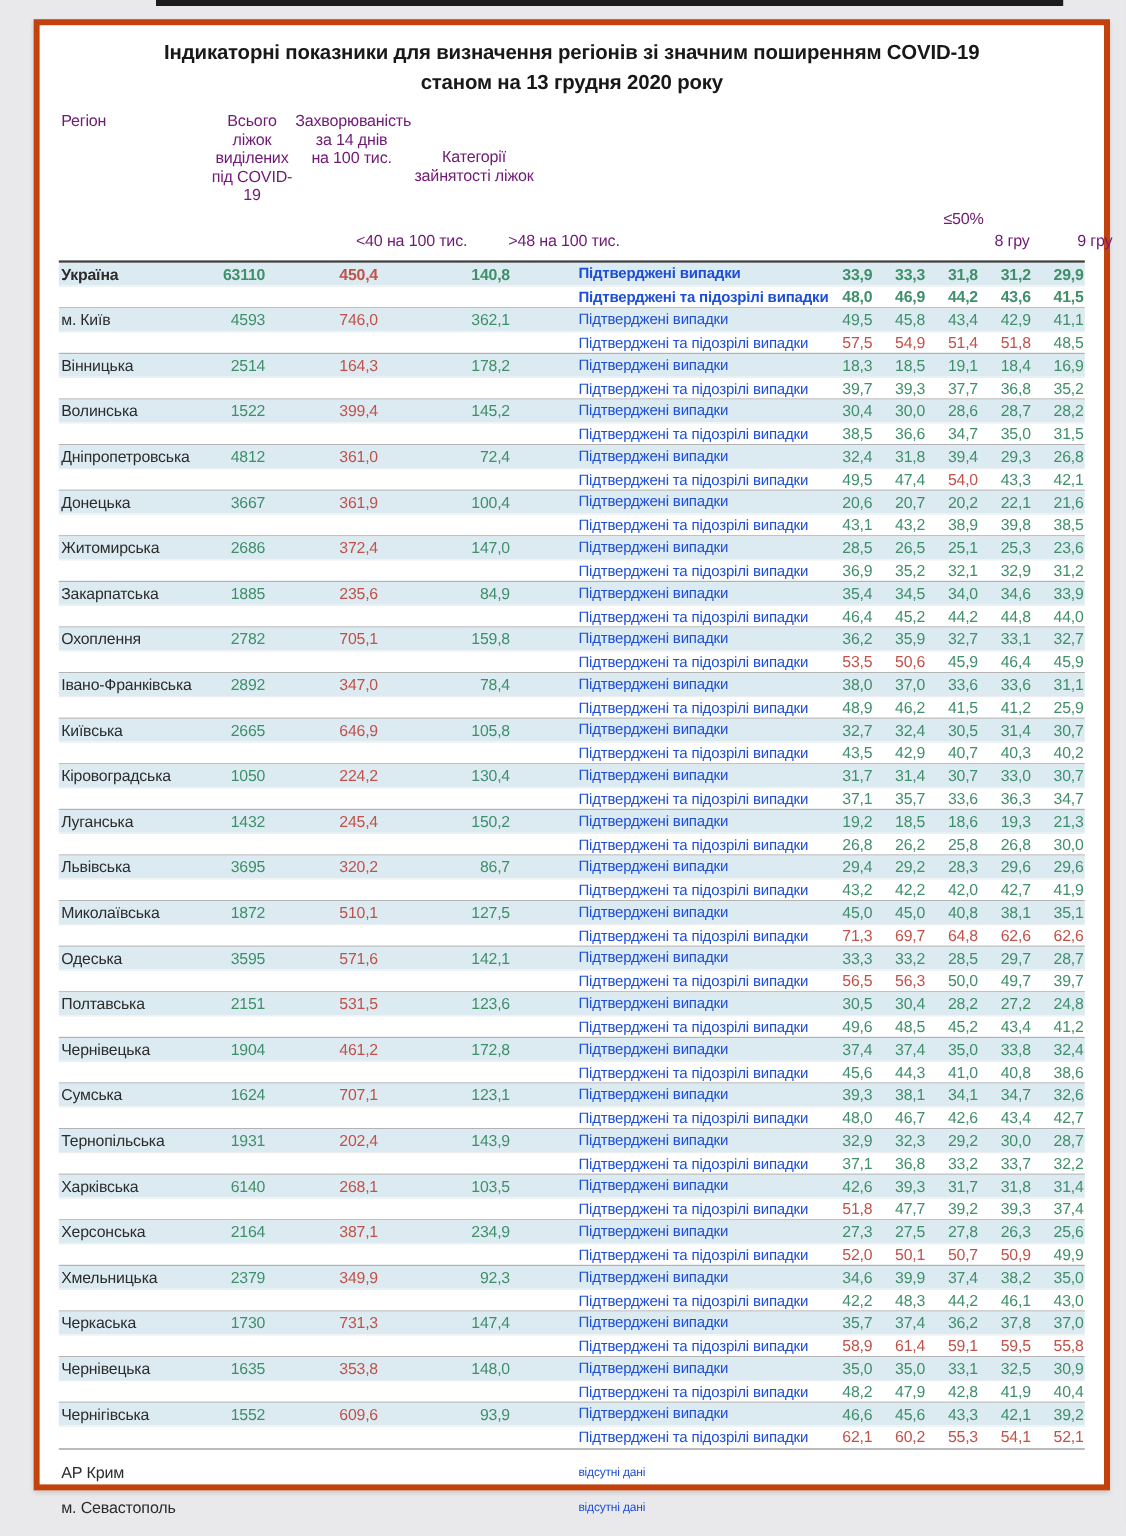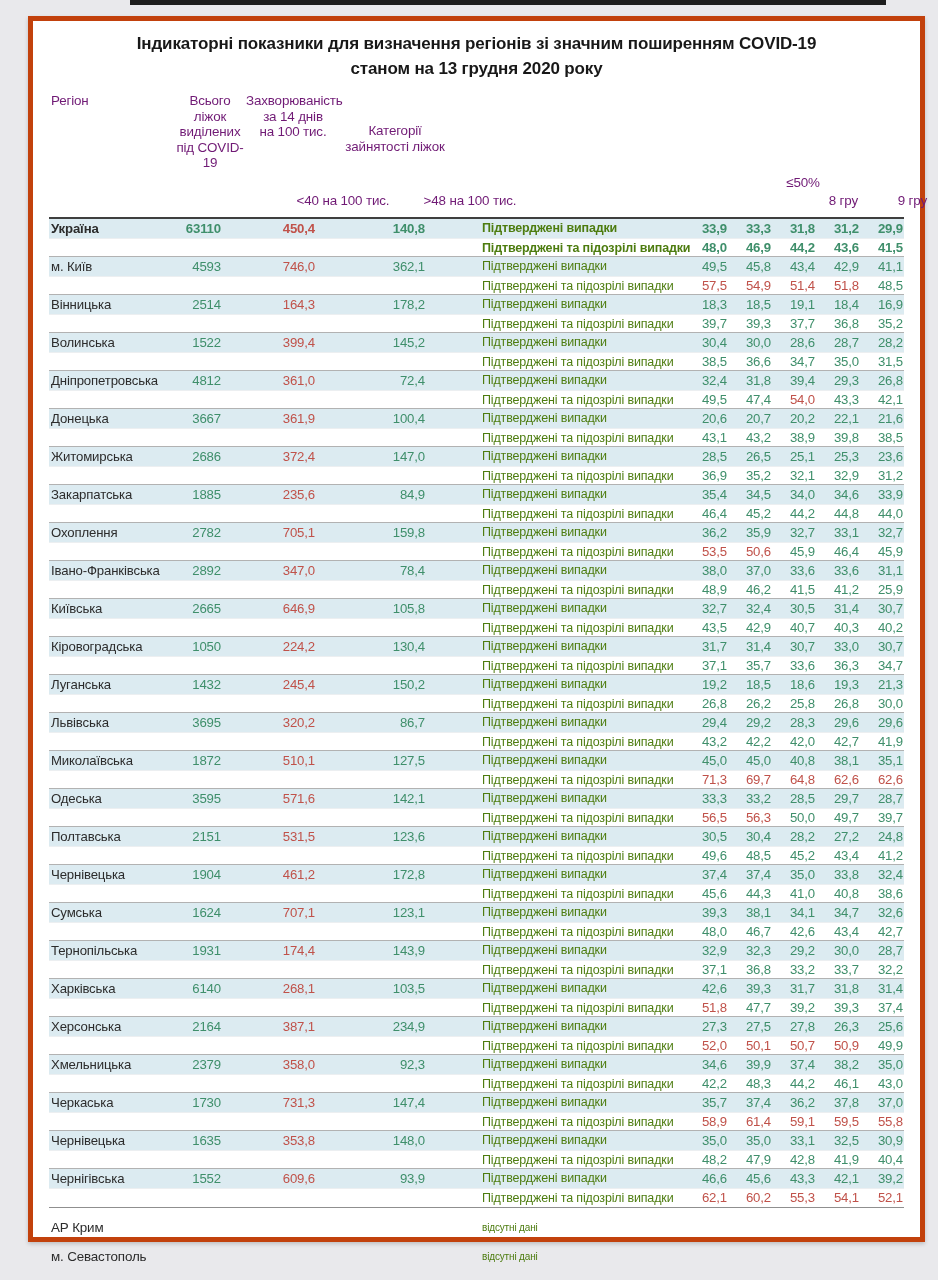--- a/index.html
+++ b/index.html
@@ -38,21 +38,21 @@
 
   .tbody { border-top:2px solid #3f3f3f; margin-top:3px; }
   .block { border-top:1px solid #b2b2b2; }
   .block:first-child { border-top:none; }
   .trow { display:grid; grid-template-columns:var(--cols); font-size:13.2px; color:#2c2c2c; }
   .r1 { height:19px; line-height:19px; background:var(--rowblue); }
   .r2 { height:18px; line-height:18px; background:#fff; border-top:1px solid #eceff1; }
   .bold .trow { font-weight:bold; }
   .cell-region { padding-left:2px; white-space:nowrap; overflow:hidden; }
   .num { text-align:right; padding-right:25px; }
-  .cat { padding-left:32px; color:#4d7c0f; font-size:12.5px; white-space:nowrap; overflow:hidden; }
+  .cat { padding-left:32px; color:#1d4ed8; font-size:12.5px; white-space:nowrap; overflow:hidden; }
   .datecell { text-align:right; padding-right:10px; }
   .green { color:var(--green); }
   .red { color:var(--red); }
 
   .ndsec { border-top:1px solid #8f8f8f; margin-top:1px; padding-top:5px; }
   .ndrow { display:grid; grid-template-columns:var(--cols); height:29px; line-height:29px; font-size:13.4px; color:#2c2c2c; }
   .ndrow .nd-label { grid-column:5/6; font-size:10px; }
 </style>
 </head>
 <body>
@@ -511,21 +511,21 @@
             <div class="datecell green">46,7</div>
             <div class="datecell green">42,6</div>
             <div class="datecell green">43,4</div>
             <div class="datecell green">42,7</div>
           </div>
         </div>
         <div class="block">
           <div class="trow r1">
             <div class="cell-region">Тернопільська</div>
             <div class="num green">1931</div>
-            <div class="num red">174,4</div>
+            <div class="num red">202,4</div>
             <div class="num green">143,9</div>
             <div class="cat">Підтверджені випадки</div>
             <div class="datecell green">32,9</div>
             <div class="datecell green">32,3</div>
             <div class="datecell green">29,2</div>
             <div class="datecell green">30,0</div>
             <div class="datecell green">28,7</div>
           </div>
           <div class="trow r2">
             <div class="cat c5">Підтверджені та підозрілі випадки</div>
@@ -577,21 +577,21 @@
             <div class="datecell red">50,1</div>
             <div class="datecell red">50,7</div>
             <div class="datecell red">50,9</div>
             <div class="datecell green">49,9</div>
           </div>
         </div>
         <div class="block">
           <div class="trow r1">
             <div class="cell-region">Хмельницька</div>
             <div class="num green">2379</div>
-            <div class="num red">358,0</div>
+            <div class="num red">349,9</div>
             <div class="num green">92,3</div>
             <div class="cat">Підтверджені випадки</div>
             <div class="datecell green">34,6</div>
             <div class="datecell green">39,9</div>
             <div class="datecell green">37,4</div>
             <div class="datecell green">38,2</div>
             <div class="datecell green">35,0</div>
           </div>
           <div class="trow r2">
             <div class="cat c5">Підтверджені та підозрілі випадки</div>

